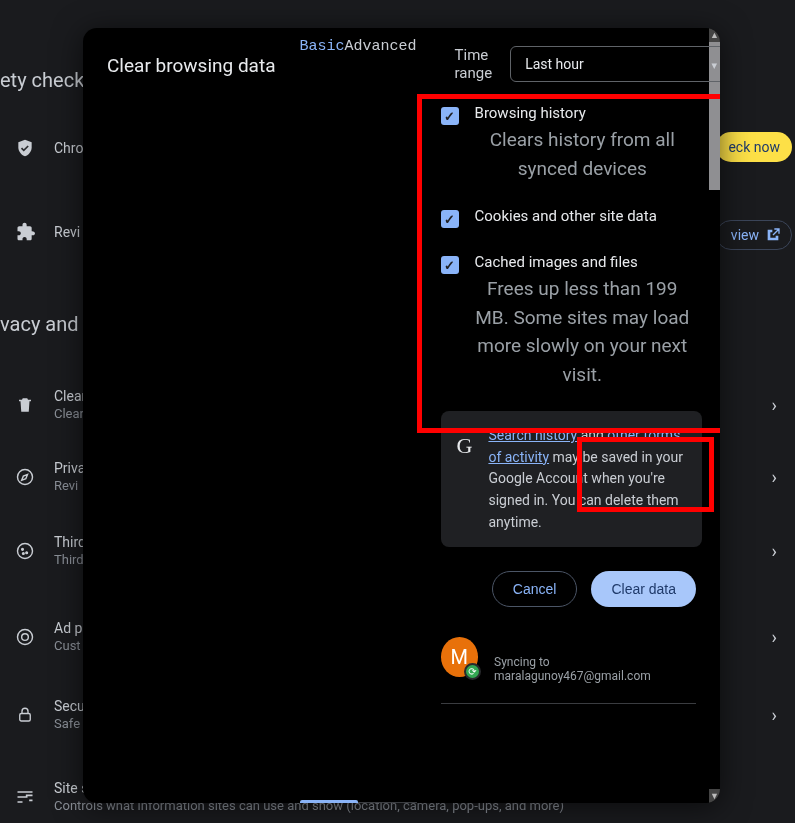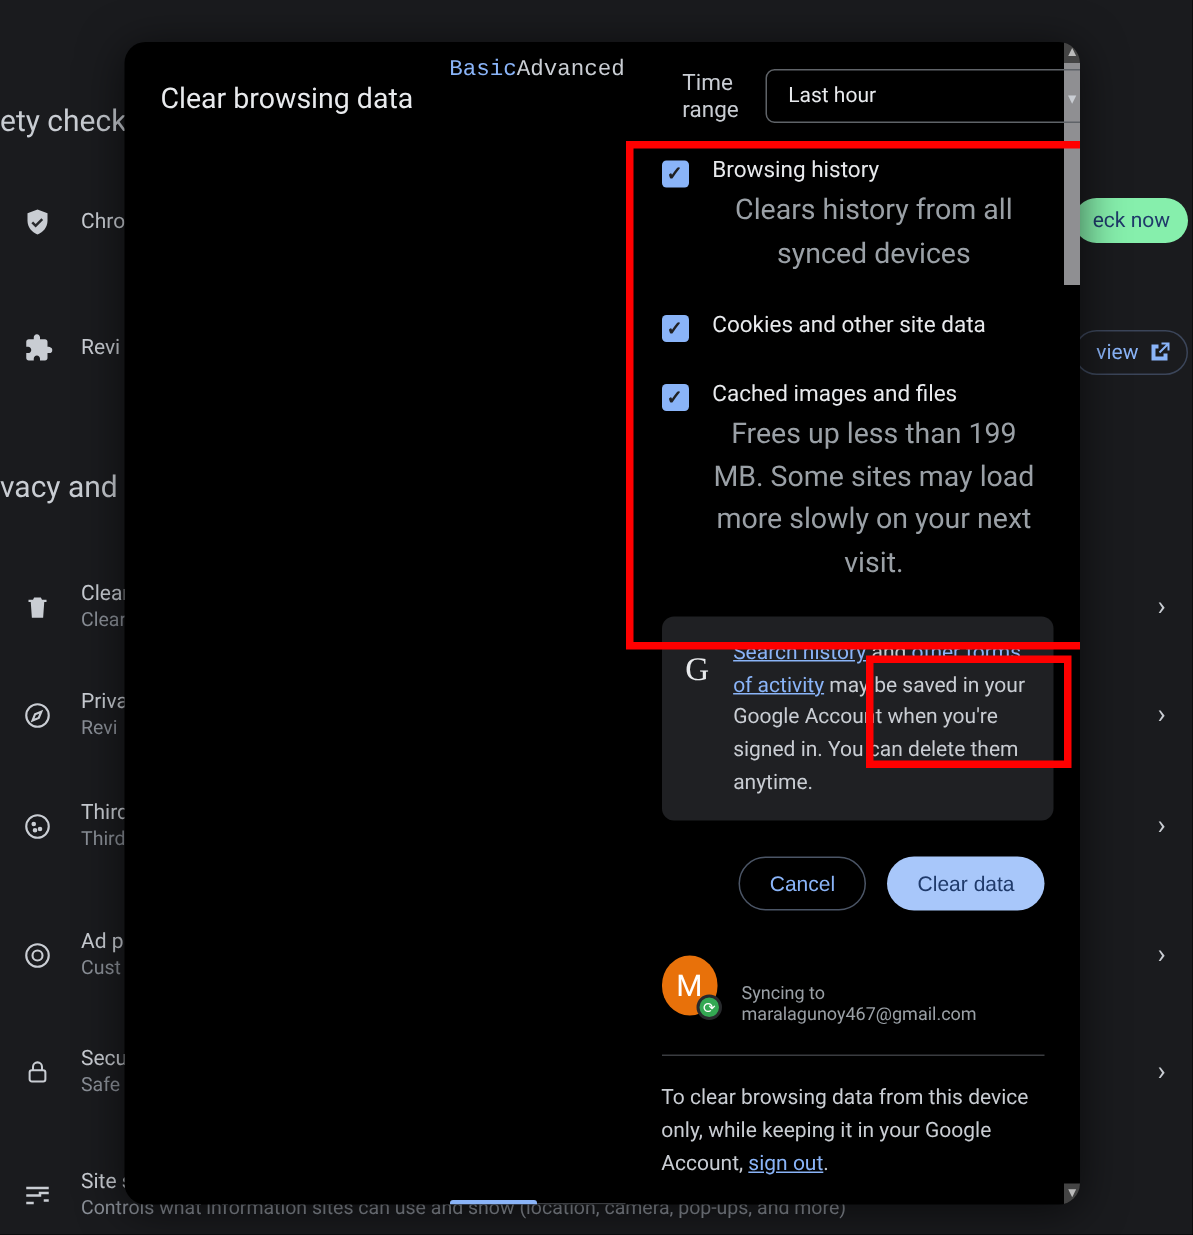--- a/index.html
+++ b/index.html
@@ -26,21 +26,21 @@
   .bg .row {
     position: absolute; left: 14px; right: 10px;
     display: flex; align-items: center; gap: 18px;
     color: #c9cdd3; font-size: 14px;
   }
   .bg .row .icon { width: 22px; display:flex; justify-content:center; }
   .bg .row .text { display:flex; flex-direction:column; }
   .bg .row .text .sub { color: #8a8f97; font-size: 13px; margin-top:2px; }
   .bg .check-now {
     position: absolute; right: 3px; top: 132px;
-    background: #86efac; color: #1f3a6a;
+    background: #fde047; color: #1f3a6a;
     padding: 7px 12px; border-radius: 18px; font-size: 14px;
   }
   .bg .view-btn {
     position: absolute; right: 3px; top: 220px;
     border: 1px solid #3b4559; color: #8ab4f8;
     padding: 6px 10px 6px 14px; border-radius: 18px; font-size: 14px;
     display:flex; align-items:center; gap:6px;
   }
   .bg .chev {
     position:absolute; right:8px; color:#c9cdd3; font-size:18px;
@@ -388,17 +388,14 @@
       <div class="acct-text">
         <div class="acct-name-redact"></div>
         <div class="acct-sync">
           <span>Syncing to </span><span>maralagunoy467@gmail.com</span>
         </div>
       </div>
     </div>
 
     <div class="divider"></div>
 
-    <div class="footer-note">
-      <span>To clear browsing data from this device only, while keeping it in your Google Account, </span><a>sign out</a><span>.</span>
-    </div>
   </div>
 </div>
 
 </body></html>

